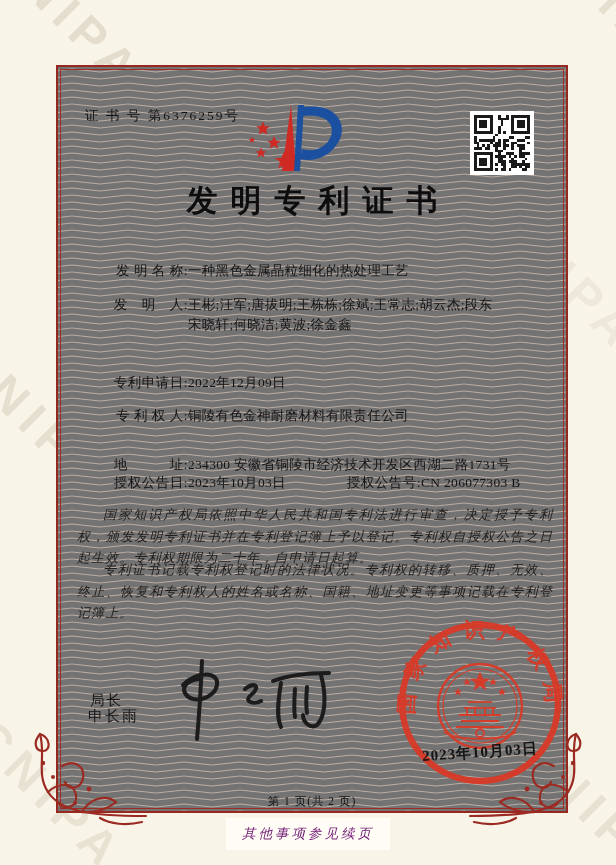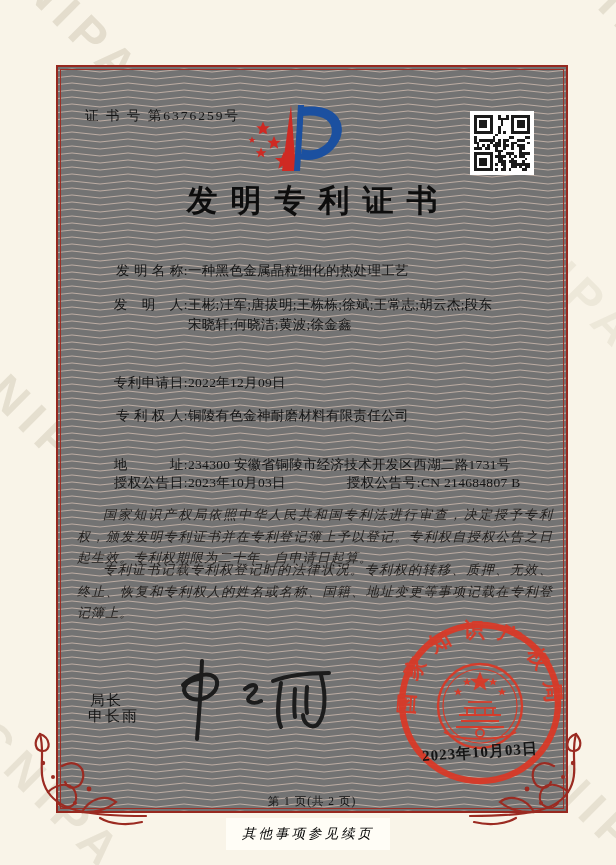--- a/index.html
+++ b/index.html
@@ -70,21 +70,21 @@
     font-size:15px; font-weight:bold; color:#141414; transform:rotate(-4deg); letter-spacing:1px;
   }
   
   .page-no{position:absolute; left:0; top:727px; width:100%; text-align:center; font-size:11.5px; letter-spacing:1px;}
   .corner{position:absolute; width:122px; height:100px; z-index:4;}
   .corner-left{left:28px; top:732px;}
   .corner-right{left:466px; top:732px; transform:scaleX(-1);}
   .note{
     position:absolute; left:50%; transform:translateX(-50%); top:818px;
     background:#fffdf6; padding:7px 16px; font-size:13.5px; font-style:italic;
-    letter-spacing:3px; color:#000000; white-space:nowrap;
+    letter-spacing:3px; color:#701a75; white-space:nowrap;
   }
 </style>
 </head>
 <body>
 
 <div class="page">
 
   <div class="wm wm1">CNIPA</div>
   <div class="wm wm2">CNIPA</div>
   <div class="wm wm3">CNIPA</div>
@@ -274,21 +274,21 @@
       <span class="lbl">专 利 权 人:</span><span class="val">铜陵有色金神耐磨材料有限责任公司</span>
     </div>
 
     <div class="row r-addr">
       <span class="lbl">地　　　址:</span><span class="val">234300 安徽省铜陵市经济技术开发区西湖二路1731号</span>
     </div>
 
     <div class="row r-grant">
       <span class="lbl">授权公告日:</span><span class="val">2023年10月03日</span>
       <span class="pair2">
-        <span class="lbl">授权公告号:</span><span class="val">CN 214684807 B</span>
+        <span class="lbl">授权公告号:</span><span class="val">CN 206077303 B</span>
       </span>
     </div>
 
     <div class="para p2">专利证书记载专利权登记时的法律状况。专利权的转移、质押、无效、终止、恢复和专利权人的姓名或名称、国籍、地址变更等事项记载在专利登记簿上。</div>
     <div class="para p1">国家知识产权局依照中华人民共和国专利法进行审查，决定授予专利权，颁发发明专利证书并在专利登记簿上予以登记。专利权自授权公告之日起生效。专利权期限为二十年，自申请日起算。</div>
 
     <div class="director-title">局长</div>
     <div class="director-name">申长雨</div>
 
     <svg class="sig" viewBox="0 0 200 88" aria-hidden="true">

